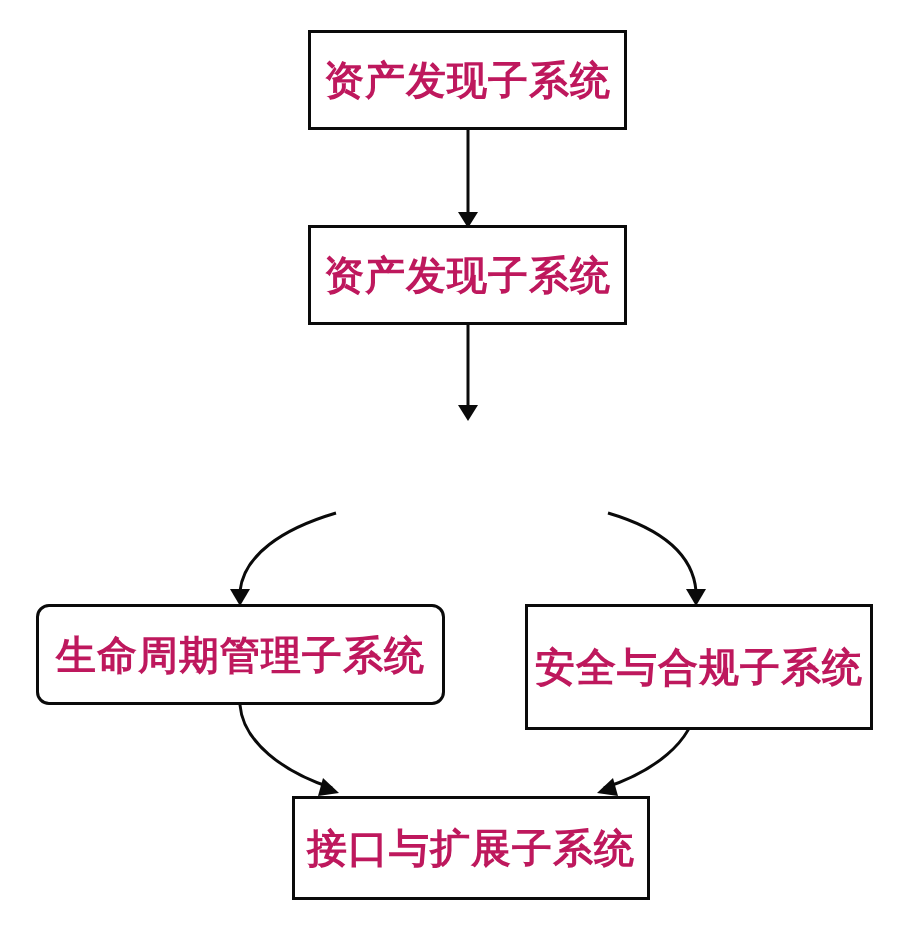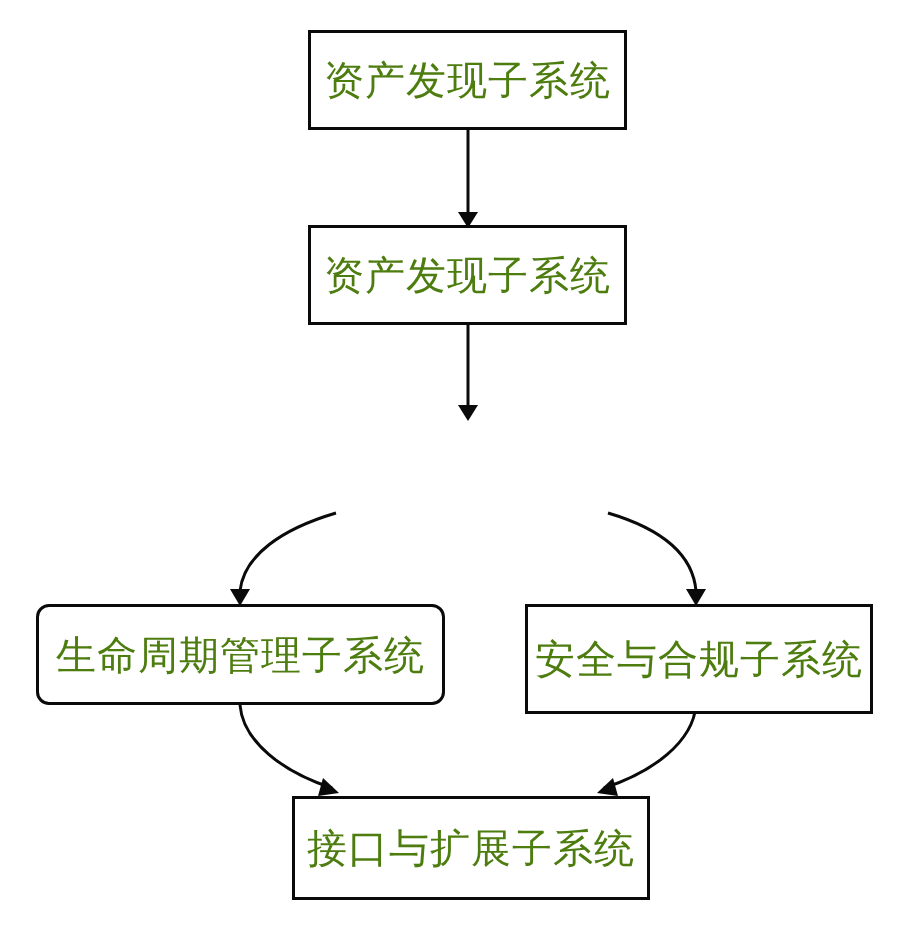--- a/index.html
+++ b/index.html
@@ -19,26 +19,26 @@
     position: absolute;
     box-sizing: border-box;
     background: #ffffff;
     border: 3px solid #0a0a0a;
     display: flex;
     align-items: center;
     justify-content: center;
     z-index: 3;
   }
   .node-label {
-    color: #4d7c0f;
+    color: #be185d;
     font-size: 40px;
     line-height: 1;
     letter-spacing: 1px;
     white-space: nowrap;
-    font-weight: 400;
+    font-weight: 700;
   }
   #edges {
     position: absolute;
     left: 0;
     top: 0;
     width: 909px;
     height: 929px;
     z-index: 1;
   }
   #edges path {
@@ -95,21 +95,21 @@
 
   <div class="node" id="node-1" style="left: 308px; top: 225px; width: 319px; height: 100px;">
     <span class="node-label">资产发现子系统</span>
   </div>
 
 
   <div class="node" id="node-3" style="left: 36px; top: 604px; width: 409px; height: 101px; border-radius: 13px;">
     <span class="node-label">生命周期管理子系统</span>
   </div>
 
-  <div class="node" id="node-4" style="left: 525px; top: 604px; width: 348px; height: 110px;">
+  <div class="node" id="node-4" style="left: 525px; top: 604px; width: 348px; height: 126px;">
     <span class="node-label">安全与合规子系统</span>
   </div>
 
   <div class="node" id="node-5" style="left: 292px; top: 796px; width: 358px; height: 104px;">
     <span class="node-label">接口与扩展子系统</span>
   </div>
 
 </div>
 
 </body></html>

